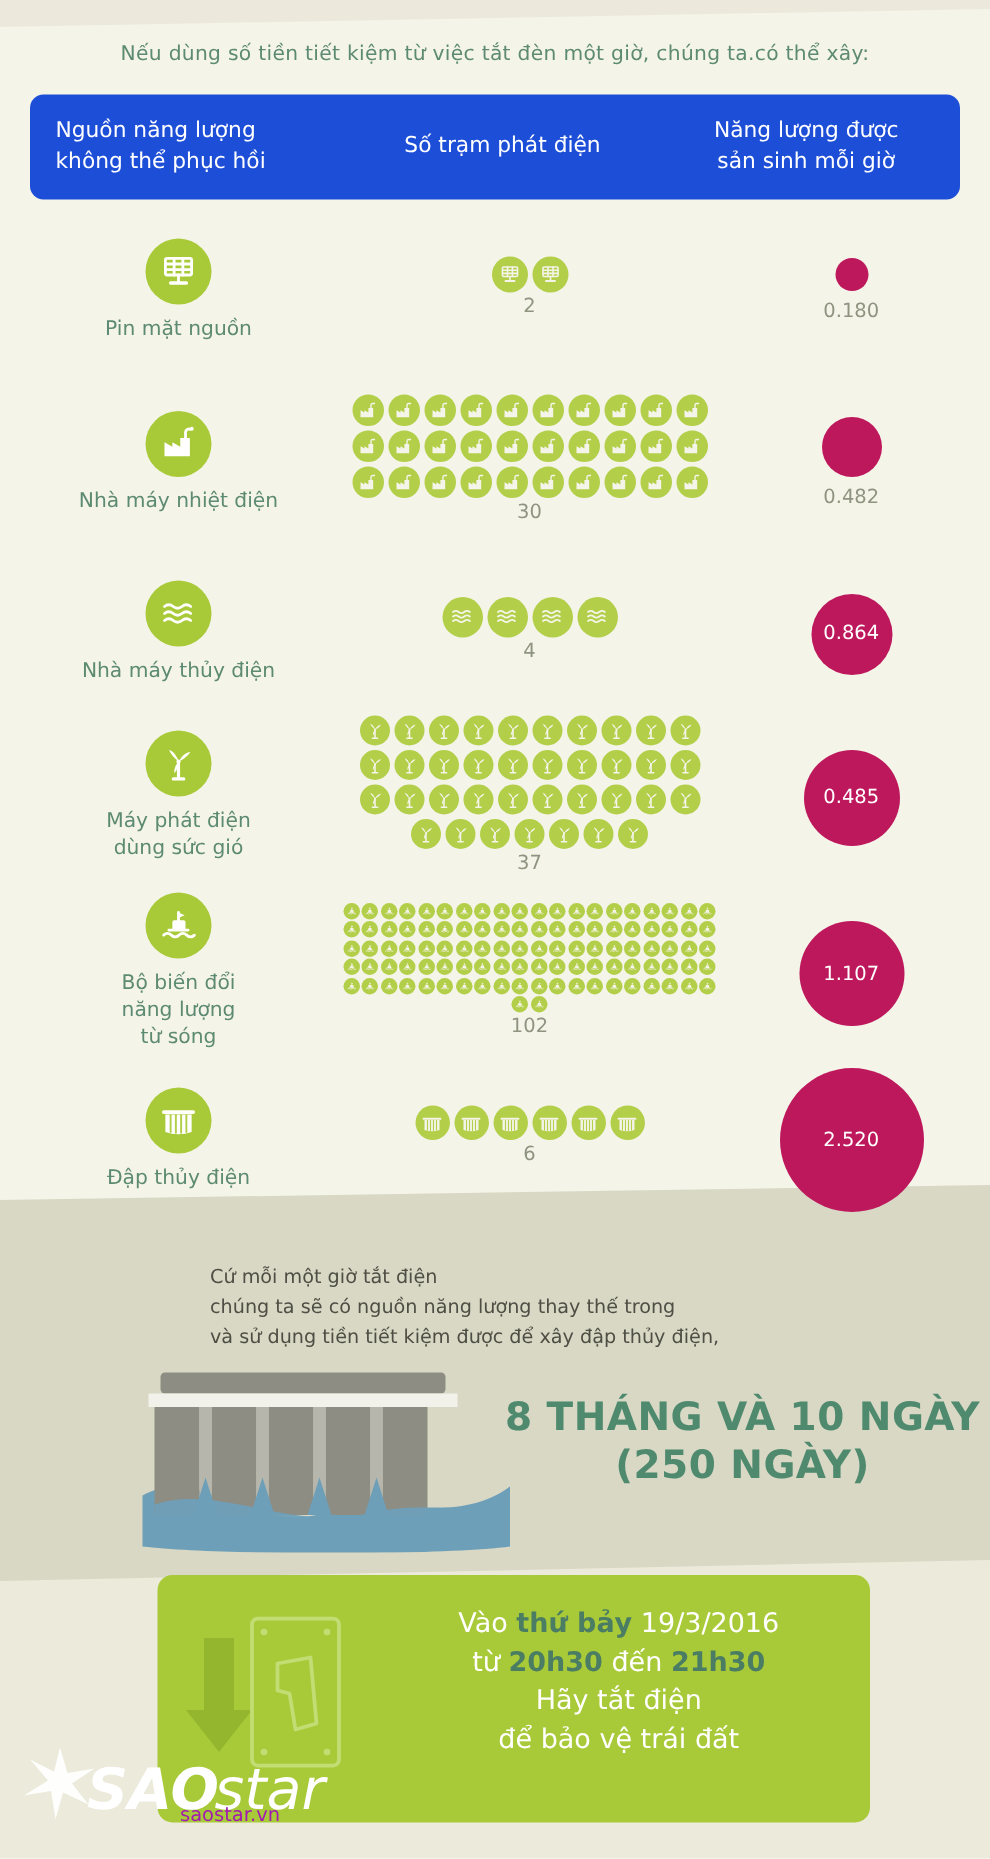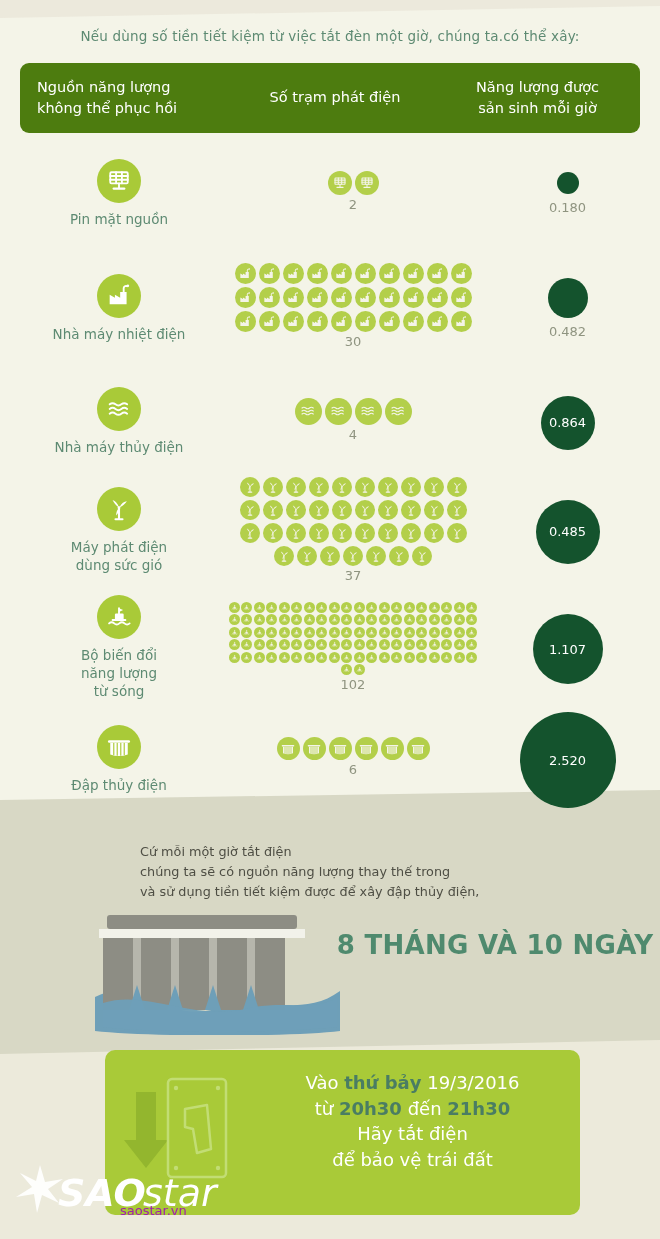--- a/index.html
+++ b/index.html
@@ -38,21 +38,21 @@
     position: absolute; left: 0; top: 28px; width: 660px;
     text-align: center;
     font-size: 13.5px; color: #5d8a72; letter-spacing: .2px;
     white-space: nowrap;
   }
 
   
   .header-bar {
     position: absolute; left: 20px; top: 63px;
     width: 620px; height: 70px;
-    background: #4d7c0f; border-radius: 9px;
+    background: #1d4ed8; border-radius: 9px;
     display: flex; align-items: center;
   }
   .hdr-col { color: #ffffff; font-size: 14.5px; line-height: 1.45; }
   .hdr-col.c1 { width: 215px; padding-left: 17px; text-align: left; }
   .hdr-col.c2 { width: 200px; text-align: center; }
   .hdr-col.c3 { width: 205px; text-align: center; }
 
   
   .rows { position: absolute; left: 0; top: 140px; width: 660px; }
   .row { position: relative; width: 660px; }
@@ -86,21 +86,21 @@
     display: flex; align-items: center; justify-content: center;
     flex: 0 0 auto;
   }
   .count-num { margin-top: 2px; font-size: 13px; color: #8f9480; }
 
   .cell-energy {
     position: absolute; left: 480px; width: 175px;
     display: flex; flex-direction: column; align-items: center;
   }
   .bubble {
-    border-radius: 50%; background: #14532d;
+    border-radius: 50%; background: #be185d;
     display: flex; align-items: center; justify-content: center;
     color: #ffffff; font-size: 13px; text-align: center;
   }
   .bubble-label-out { margin-top: 6px; font-size: 13px; color: #8f9480; }
 
   
   .mid-text {
     position: absolute; left: 140px; top: 842px; width: 470px;
     font-size: 12.8px; color: #4e4e44; line-height: 1.55;
   }
@@ -1946,20 +1946,21 @@
       <path d="M44 105 L52 80 L60 105 Z" fill="#6e9fb8"></path>
       <path d="M82 105 L90 80 L98 105 Z" fill="#6e9fb8"></path>
       <path d="M120 105 L128 80 L136 105 Z" fill="#6e9fb8"></path>
       <path d="M158 105 L166 80 L174 105 Z" fill="#6e9fb8"></path>
       <path d="M18 98 C 60 84, 110 116, 160 104 C 200 94, 230 108, 252 92 L252 122 C 200 128, 60 128, 18 122 Z" fill="#6e9fb8" opacity="0.95"></path>
     </svg>
   </div>
 
   <div class="months">
     <div>8 THÁNG VÀ 10 NGÀY</div>
+    <div>(250 NGÀY)</div>
   </div>
 
   <div class="footer-card">
     <div class="footer-arrow">
       <svg width="46" height="78" viewBox="0 0 46 78">
         <path d="M13 0 H33 V48 H45 L23 76 L1 48 H13 Z" fill="#93b62e"></path>
       </svg>
     </div>
     <div class="footer-switch">
       <svg width="70" height="110" viewBox="0 0 70 110">

